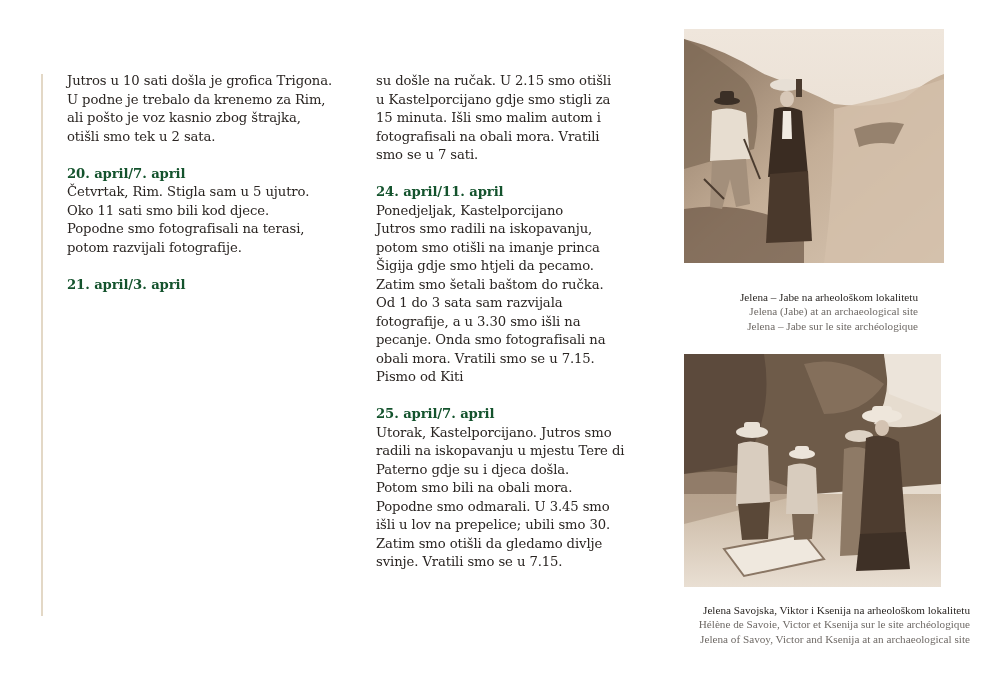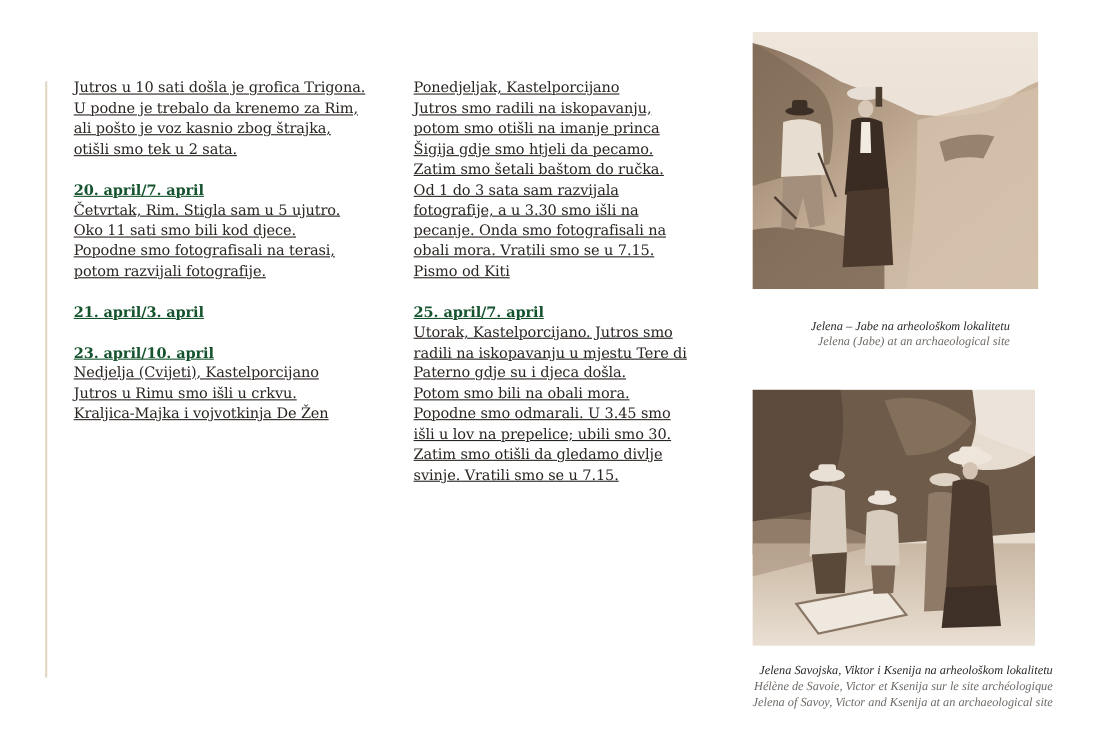--- a/index.html
+++ b/index.html
@@ -12,38 +12,38 @@
     position: absolute; left: 41px; top: 74px; width: 2px; height: 542px;
     background: #e3d8c6;
   }
   .col {
     position: absolute; top: 72px;
     font-size: 13.2px; line-height: 18.5px; letter-spacing: -0.1px;
   }
   .col1 { left: 67px; width: 300px; }
   .col2 { left: 376px; width: 290px; }
   .entry { margin: 0 0 18.5px 0; }
-  .entry p { margin: 0; white-space: pre-line; text-decoration: underline; }
+  .entry p { margin: 0; white-space: pre-line; }
   .date {
     color: #14532d; font-weight: bold; margin: 0; font-size: 13.2px;
   }
   .photo {
     position: absolute; overflow: hidden;
   }
   .photo1 { left: 684px; top: 29px; width: 260px; height: 234px; }
   .photo2 { left: 684px; top: 354px; width: 257px; height: 233px; }
   .caption {
-    position: absolute; text-align: right; font-style: italic;
+    position: absolute; text-align: right; 
     font-family: "Liberation Serif", "DejaVu Serif", serif;
     font-size: 11.2px; line-height: 14.3px;
   }
   .caption .main { color: #2b2724; }
   .caption .sub { color: #6f6a66; }
   .cap1 { right: 82px; top: 290px; width: 280px; }
-  .cap2 { right: 43px; top: 603px; width: 400px; }
+  .cap2 { right: 30px; top: 603px; width: 400px; }
 </style>
 </head>
 <body>
 
 <div class="rule"></div>
 
 <div class="col col1">
   <div class="entry">
     <p>Jutros u 10 sati došla je grofica Trigona.
 U podne je trebalo da krenemo za Rim,
@@ -53,30 +53,32 @@
   <div class="entry">
     <p class="date">20. april/7. april</p>
     <p>Četvrtak, Rim. Stigla sam u 5 ujutro.
 Oko 11 sati smo bili kod djece.
 Popodne smo fotografisali na terasi,
 potom razvijali fotografije.</p>
   </div>
   <div class="entry">
     <p class="date">21. april/3. april</p>
   </div>
-  <div class="entry">
-    <p class="date">23. april/10. april</p>
-    <p>Nedjelja (Cvijeti), Kastelporcijano
-Jutros u Rimu smo išli u crkvu.
-Kraljica-Majka i vojvotkinja De Žen</p>
-  </div>
 </div>
 
 <div class="col col2">
   <div class="entry">
+    <p>su došle na ručak. U 2.15 smo otišli
+u Kastelporcijano gdje smo stigli za
+15 minuta. Išli smo malim autom i
+fotografisali na obali mora. Vratili
+smo se u 7 sati.</p>
+  </div>
+  <div class="entry">
+    <p class="date">24. april/11. april</p>
     <p>Ponedjeljak, Kastelporcijano
 Jutros smo radili na iskopavanju,
 potom smo otišli na imanje princa
 Šigija gdje smo htjeli da pecamo.
 Zatim smo šetali baštom do ručka.
 Od 1 do 3 sata sam razvijala
 fotografije, a u 3.30 smo išli na
 pecanje. Onda smo fotografisali na
 obali mora. Vratili smo se u 7.15.
 Pismo od Kiti</p>
@@ -125,20 +127,21 @@
     <rect x="112" y="50" width="6" height="18" fill="#4a3b2f"></rect>
     <ellipse cx="103" cy="70" rx="7" ry="8" fill="#d8c8b8"></ellipse>
     <path d="M90 80 Q103 75 118 82 L124 145 L84 148 Z" fill="#3a2c22"></path>
     <path d="M99 82 L107 82 L108 110 L98 110 Z" fill="#f2ebe2"></path>
     <path d="M86 145 L124 142 L128 212 L82 214 Z" fill="#4a392c"></path>
   </svg>
 </div>
 <div class="caption cap1">
   <div class="main">Jelena – Jabe na arheološkom lokalitetu</div>
   <div class="sub">Jelena (Jabe) at an archaeological site</div>
+  <div class="sub">Jelena – Jabe sur le site archéologique</div>
 </div>
 
 <div class="photo photo2">
   <svg width="257" height="233" viewBox="0 0 257 233" xmlns="http://www.w3.org/2000/svg">
     <defs>
       <linearGradient id="ground2" x1="0" y1="0" x2="0" y2="1">
         <stop offset="0" stop-color="#c9b7a2"></stop>
         <stop offset="1" stop-color="#e9dfd3"></stop>
       </linearGradient>
     </defs>

